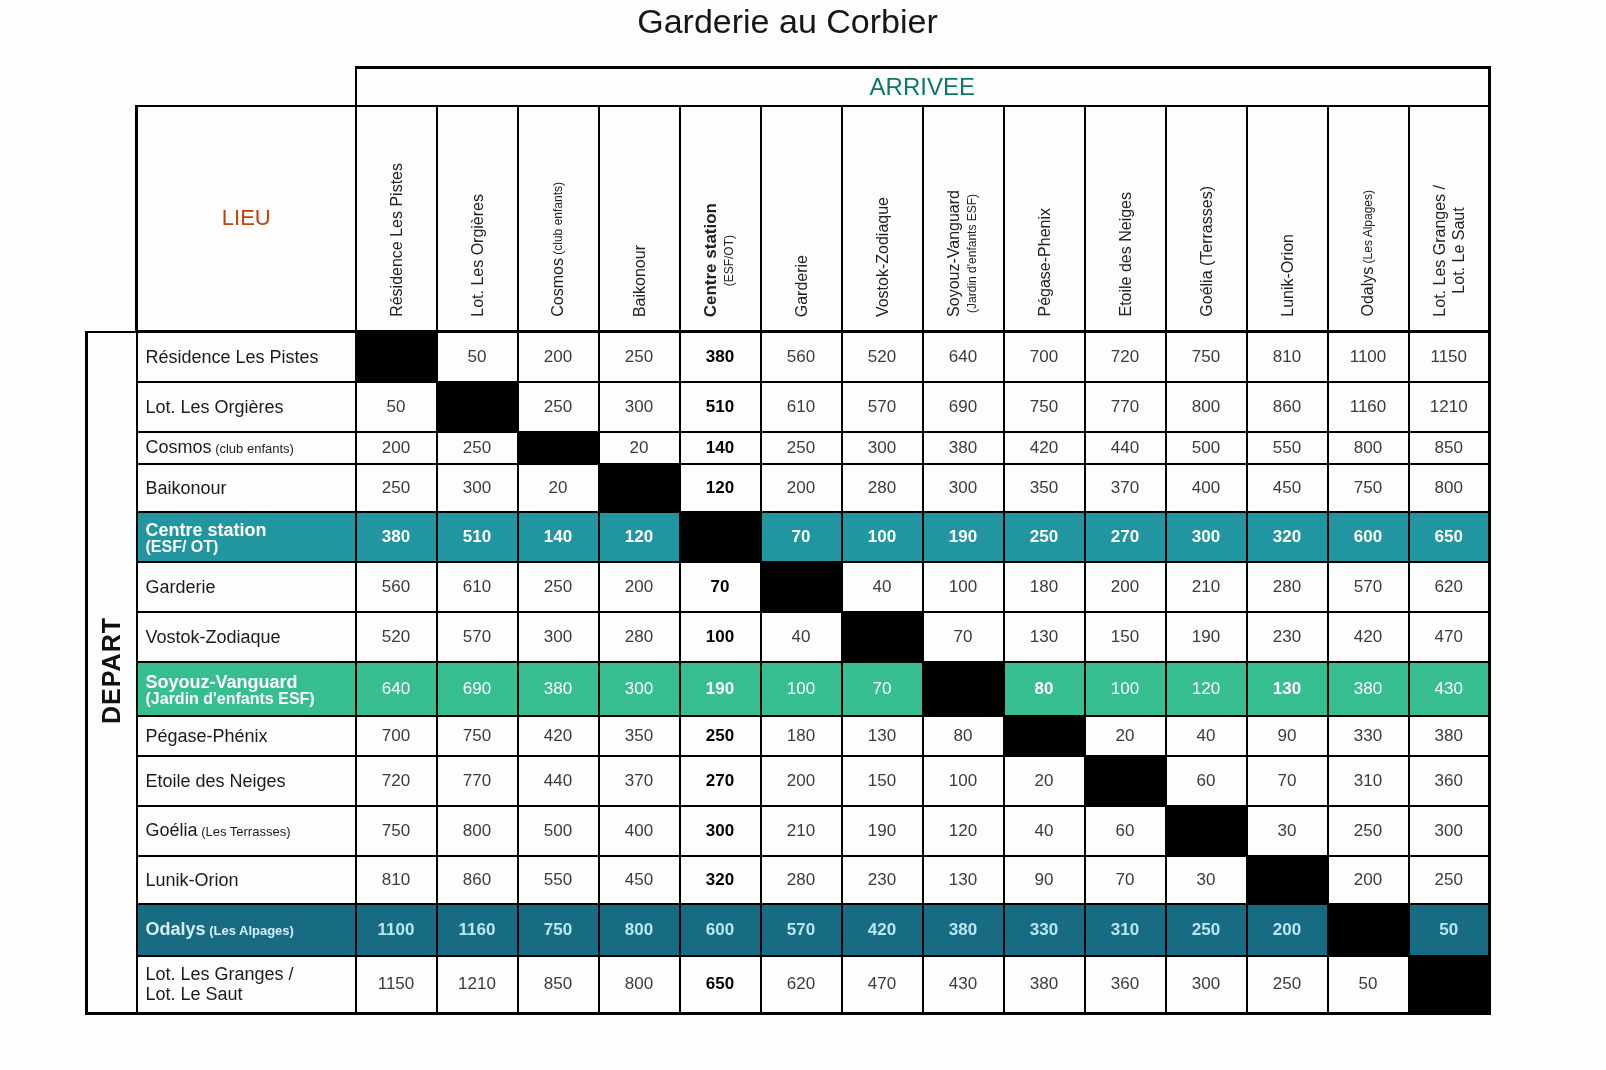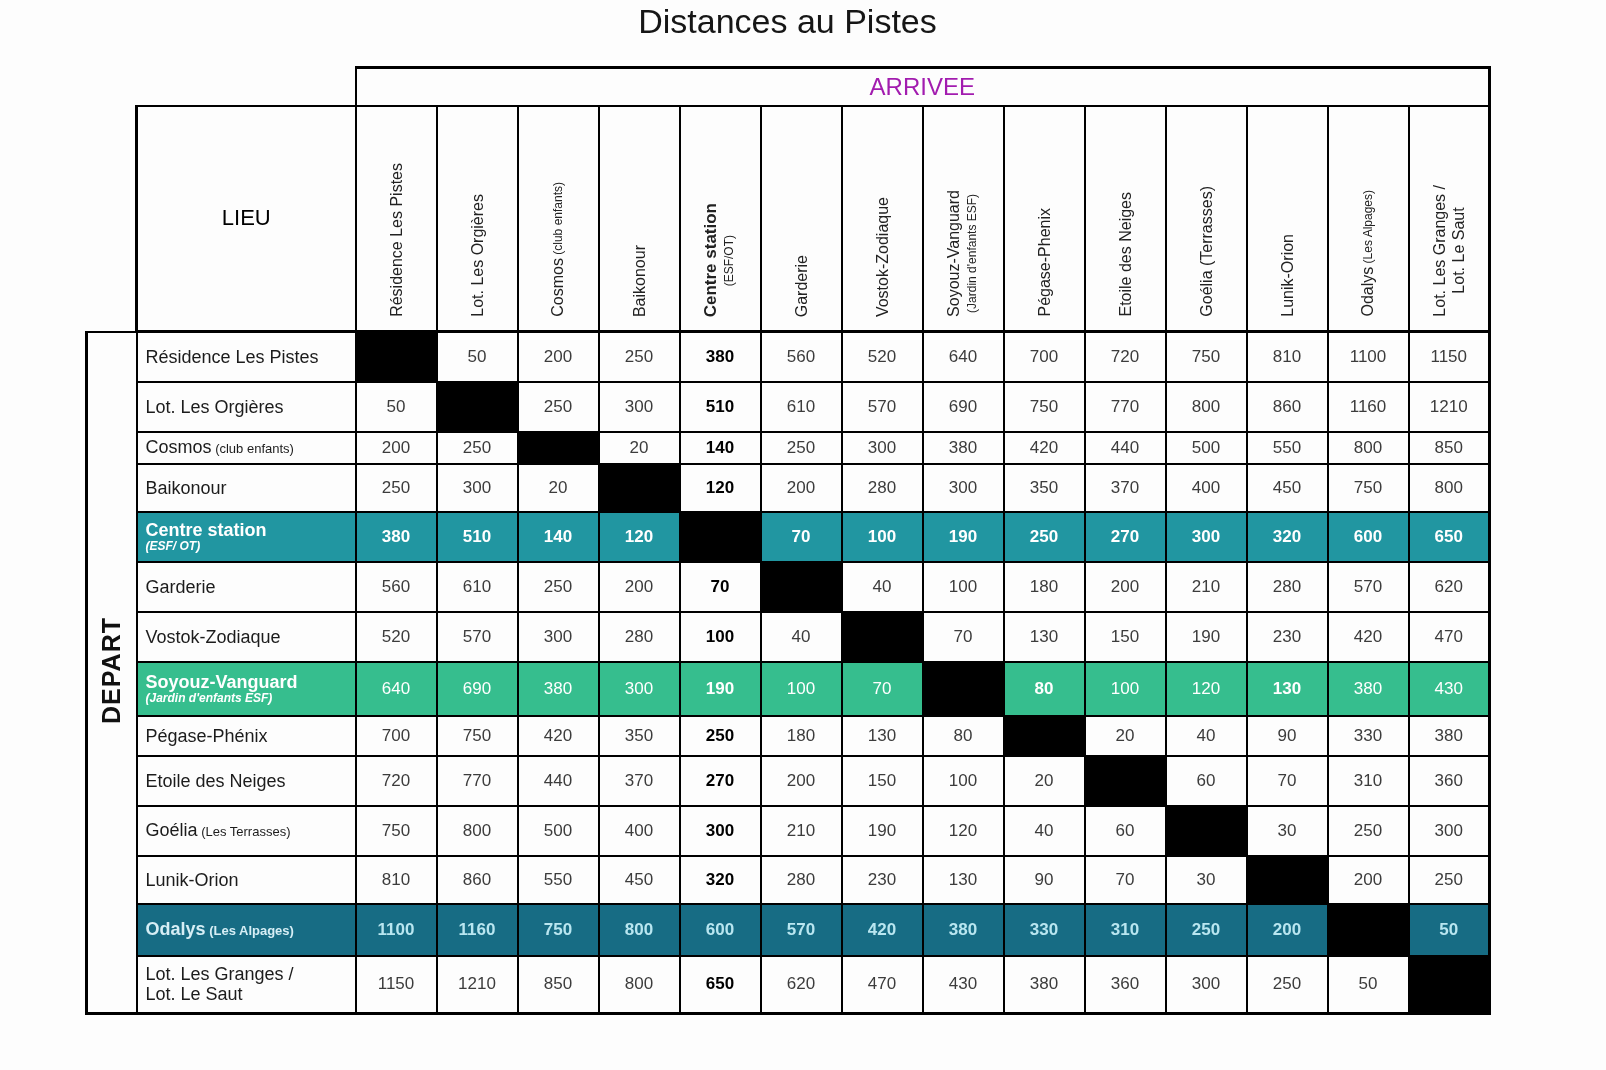--- a/index.html
+++ b/index.html
@@ -14,25 +14,25 @@
     text-align:center;font-size:34px;font-weight:normal;color:#161616;margin:0;
   }
   table.matrix{
     position:absolute;left:85px;top:66px;
     border-collapse:collapse;table-layout:fixed;
   }
   td,th{border:2px solid #000;padding:0;box-sizing:border-box;background:#fdfdfd;}
   .blank{border:none;background:transparent;}
   .arrivee{
     height:38px;text-align:center;vertical-align:middle;
-    font-size:24px;font-weight:normal;color:#a21caf;
+    font-size:24px;font-weight:normal;color:#0f766e;
     border-top-width:3px;border-right-width:3px;
   }
   .lieu{
-    text-align:center;vertical-align:middle;font-size:22px;font-weight:normal;color:#000000;
+    text-align:center;vertical-align:middle;font-size:22px;font-weight:normal;color:#c2410c;
     border-left-width:3px;border-bottom-width:3px;
   }
   tr.colhead-row{height:226px;}
   th.colhead{vertical-align:bottom;text-align:center;padding-bottom:9px;border-bottom-width:3px;}
   .vhead{
     writing-mode:vertical-rl;transform:rotate(180deg);display:inline-block;
     font-size:16px;font-weight:normal;color:#222;line-height:19px;white-space:nowrap;
   }
   .vhead .l1{display:block;}
   .vhead .l1.b{font-weight:bold;font-size:17px;}
@@ -46,21 +46,21 @@
   .vtext{
     writing-mode:vertical-rl;transform:rotate(180deg);display:inline-block;
     font-size:25px;color:#111;letter-spacing:1px;
   }
   th.rowlabel{
     width:219px;text-align:left;vertical-align:middle;
     padding-left:8px;font-weight:normal;font-size:18px;color:#1c1c1c;line-height:20px;
   }
   th.rowlabel .si{font-size:13px;}
   th.rowlabel .l2{display:block;}
-  th.rowlabel .l2.small{font-size:12px;line-height:13px;font-style:italic;}
+  th.rowlabel .l2.small{font-size:16px;line-height:13px;}
   td.val{
     width:81px;text-align:center;vertical-align:middle;
     font-size:17px;color:#3c3c3c;
   }
   td.val.b{font-weight:bold;color:#000;}
   td.diag{background:#000;}
   .last-col{border-right-width:3px;}
   .last-row{border-bottom-width:3px;}
   
   tr.r-teal th.rowlabel, tr.r-teal td.val{background:var(--teal);}
@@ -70,21 +70,21 @@
   tr.r-dark th.rowlabel{color:#d6eef5;font-weight:bold;}
   tr.r-teal td.val, tr.r-green td.val{color:#fff;}
   tr.r-dark td.val{color:#b9e6f0;}
   tr.r-teal td.val.b, tr.r-green td.val.b{color:#fff;}
   tr.r-dark td.val.b{color:#b9e6f0;}
   tr.r-teal td.diag, tr.r-green td.diag, tr.r-dark td.diag{background:#000;}
 </style>
 </head>
 <body style="--teal: #2196A1; --green: #36BE8E; --dark: #176C84;">
 
-<h1 class="page-title">Distances au Pistes</h1>
+<h1 class="page-title">Garderie au Corbier</h1>
 
 <table class="matrix">
   <colgroup>
     <col style="width:50px">
     <col style="width:219px">
     <col span="14" style="width:81px">
   </colgroup>
   <thead>
     <tr>
       <td class="blank" colspan="2"></td>

